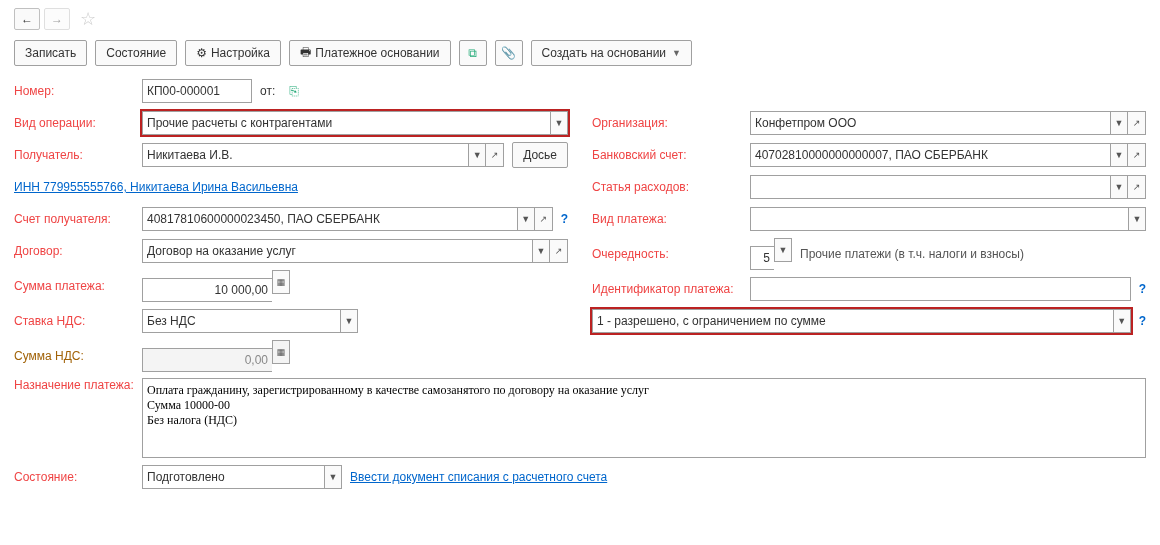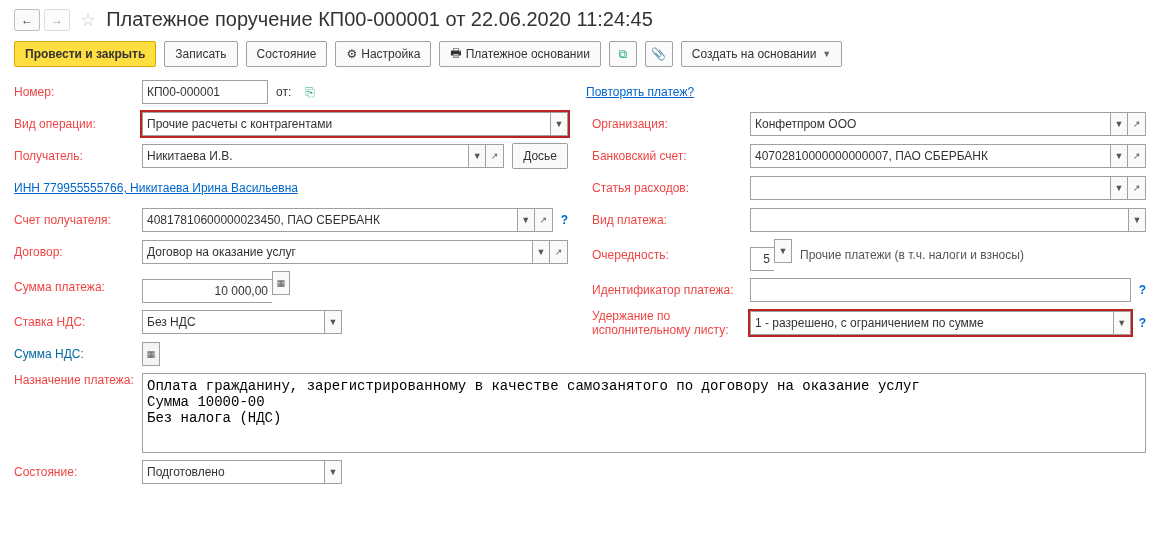--- a/index.html
+++ b/index.html
@@ -26,57 +26,55 @@
     display: inline-flex; align-items: center; gap: 4px; cursor: pointer;
     font-size: 12px; color: #333; border-radius: 2px;
   }
   .btn-primary { background: #ffde3f; border-color: #d4a800; font-weight: bold; }
   .btn-icon { width: 28px; height: 26px; padding: 0; justify-content: center; }
   .btn .caret { font-size: 9px; color: #666; margin-left: 2px; }
   .form-grid { display: grid; grid-template-columns: 1fr 1fr; column-gap: 24px; }
   .col { display: flex; flex-direction: column; gap: 6px; }
   .row { display: flex; align-items: center; gap: 8px; min-height: 26px; }
   .label { width: 120px; flex-shrink: 0; color: #ef4444; }
-  .label-disabled { color: #0369a1; }
+  .label-disabled { color: #a16207; }
   .link { color: #0066cc; text-decoration: underline; cursor: pointer; }
   .input, .select {
     height: 24px; border: 1px solid #a0a0a0; background: #fff; padding: 0 4px;
     font-size: 12px; color: #333; display: inline-flex; align-items: center;
   }
   .input-disabled { background: #f4f4f4; color: #888; }
   .select-wrap { display: inline-flex; align-items: stretch; }
   .select-wrap .input { border-right: none; }
   .dd-btn {
     width: 18px; height: 24px; border: 1px solid #a0a0a0; background: #fafafa;
     display: inline-flex; align-items: center; justify-content: center;
     font-size: 9px; color: #555; cursor: pointer;
   }
   .dd-btn + .dd-btn { border-left: none; }
   .highlight { outline: 2px solid #b22; outline-offset: 0px; }
   .textarea {
     width: 100%; min-height: 80px; border: 1px solid #a0a0a0; padding: 4px;
-    font-family: Liberation Mono, monospace; font-size: 14px; resize: none; white-space: pre-wrap;
+    font-family: Liberation Serif, serif; font-size: 12px; resize: none; white-space: pre-wrap;
   }
   .help { color: #0066cc; font-weight: bold; cursor: pointer; }
   .txt-right { justify-content: flex-end; margin-top: 8px; }
   .cal { font-size: 12px; color: #555; }
   .spacer-row { height: 6px; }
 </style>
 </head>
 <body>
 
 <div class="titlebar">
   <div class="nav-btn">←</div>
   <div class="nav-btn" style="opacity:.5">→</div>
   <span class="star-icon">☆</span>
-  <span class="title">Платежное поручение КП00-000001 от 22.06.2020 11:24:45</span>
 </div>
 
 <div class="toolbar">
-  <button class="btn btn-primary">Провести и закрыть</button>
   <button class="btn">Записать</button>
   <button class="btn">Состояние</button>
   <button class="btn">
     <span>⚙</span>
     <span>Настройка</span>
   </button>
   <button class="btn">
     <span>🖶</span>
     <span>Платежное основании</span>
   </button>
@@ -87,27 +85,24 @@
     <span>📎</span>
   </button>
   <button class="btn">
     <span>Создать на основании</span>
     <span class="caret">▼</span>
   </button>
 </div>
 
 <div class="row">
   <span class="label">Номер:</span>
-  <span class="input" style="width:126px">КП00-000001</span>
+  <span class="input" style="width:110px">КП00-000001</span>
   <span>от:</span>
   <span style="color:#2a7;margin-left:6px">⎘</span>
   <span style="flex:1"></span>
-  <span style="width:560px">
-    <a class="link">Повторять платеж?</a>
-  </span>
 </div>
 
 <div class="spacer-row"></div>
 
 <div class="form-grid">
 
   <div class="col">
     <div class="row">
       <span class="label">Вид операции:</span>
       <span class="select-wrap highlight" style="flex:1">
@@ -148,28 +143,29 @@
       <span class="label">Сумма платежа:</span>
       <span class="select-wrap">
         <span class="input txt-right" style="width:130px">10 000,00</span>
         <span class="dd-btn">
             <span>▦</span>
           </span>
       </span>
     </div>
     <div class="row">
       <span class="label">Ставка НДС:</span>
-      <span class="select-wrap" style="width:200px">
+      <span class="select-wrap" style="width:216px">
         <span class="input" style="flex:1">Без НДС</span>
         <span class="dd-btn">▼</span>
       </span>
     </div>
     <div class="row">
       <span class="label label-disabled">Сумма НДС:</span>
       <span class="select-wrap">
+        <span class="input input-disabled txt-right" style="width:130px">0,00</span>
         <span class="dd-btn" style="background:#f4f4f4">
             <span>▦</span>
           </span>
       </span>
     </div>
   </div>
 
   <div class="col">
     <div class="row">
       <span class="label" style="width:150px">Организация:</span>
@@ -209,21 +205,20 @@
         <span class="dd-btn">▼</span>
       </span>
       <span style="color:#555">Прочие платежи (в т.ч. налоги и взносы)</span>
     </div>
     <div class="row">
       <span class="label" style="width:150px">Идентификатор платежа:</span>
       <span class="input" style="flex:1"></span>
       <span class="help">?</span>
     </div>
     <div class="row">
-      <span class="label" style="width:150px">Удержание по исполнительному листу:</span>
       <span class="select-wrap highlight" style="flex:1">
         <span class="input" style="flex:1">1 - разрешено, с ограничением по сумме</span>
         <span class="dd-btn">▼</span>
       </span>
       <span class="help">?</span>
     </div>
   </div>
 </div>
 
 <div class="spacer-row"></div>
@@ -236,13 +231,14 @@
 </div>
 
 <div class="spacer-row"></div>
 
 <div class="row">
   <span class="label">Состояние:</span>
   <span class="select-wrap" style="width:200px">
     <span class="input" style="flex:1">Подготовлено</span>
     <span class="dd-btn">▼</span>
   </span>
+  <a class="link">Ввести документ списания с расчетного счета</a>
 </div>
 
 </body></html>

